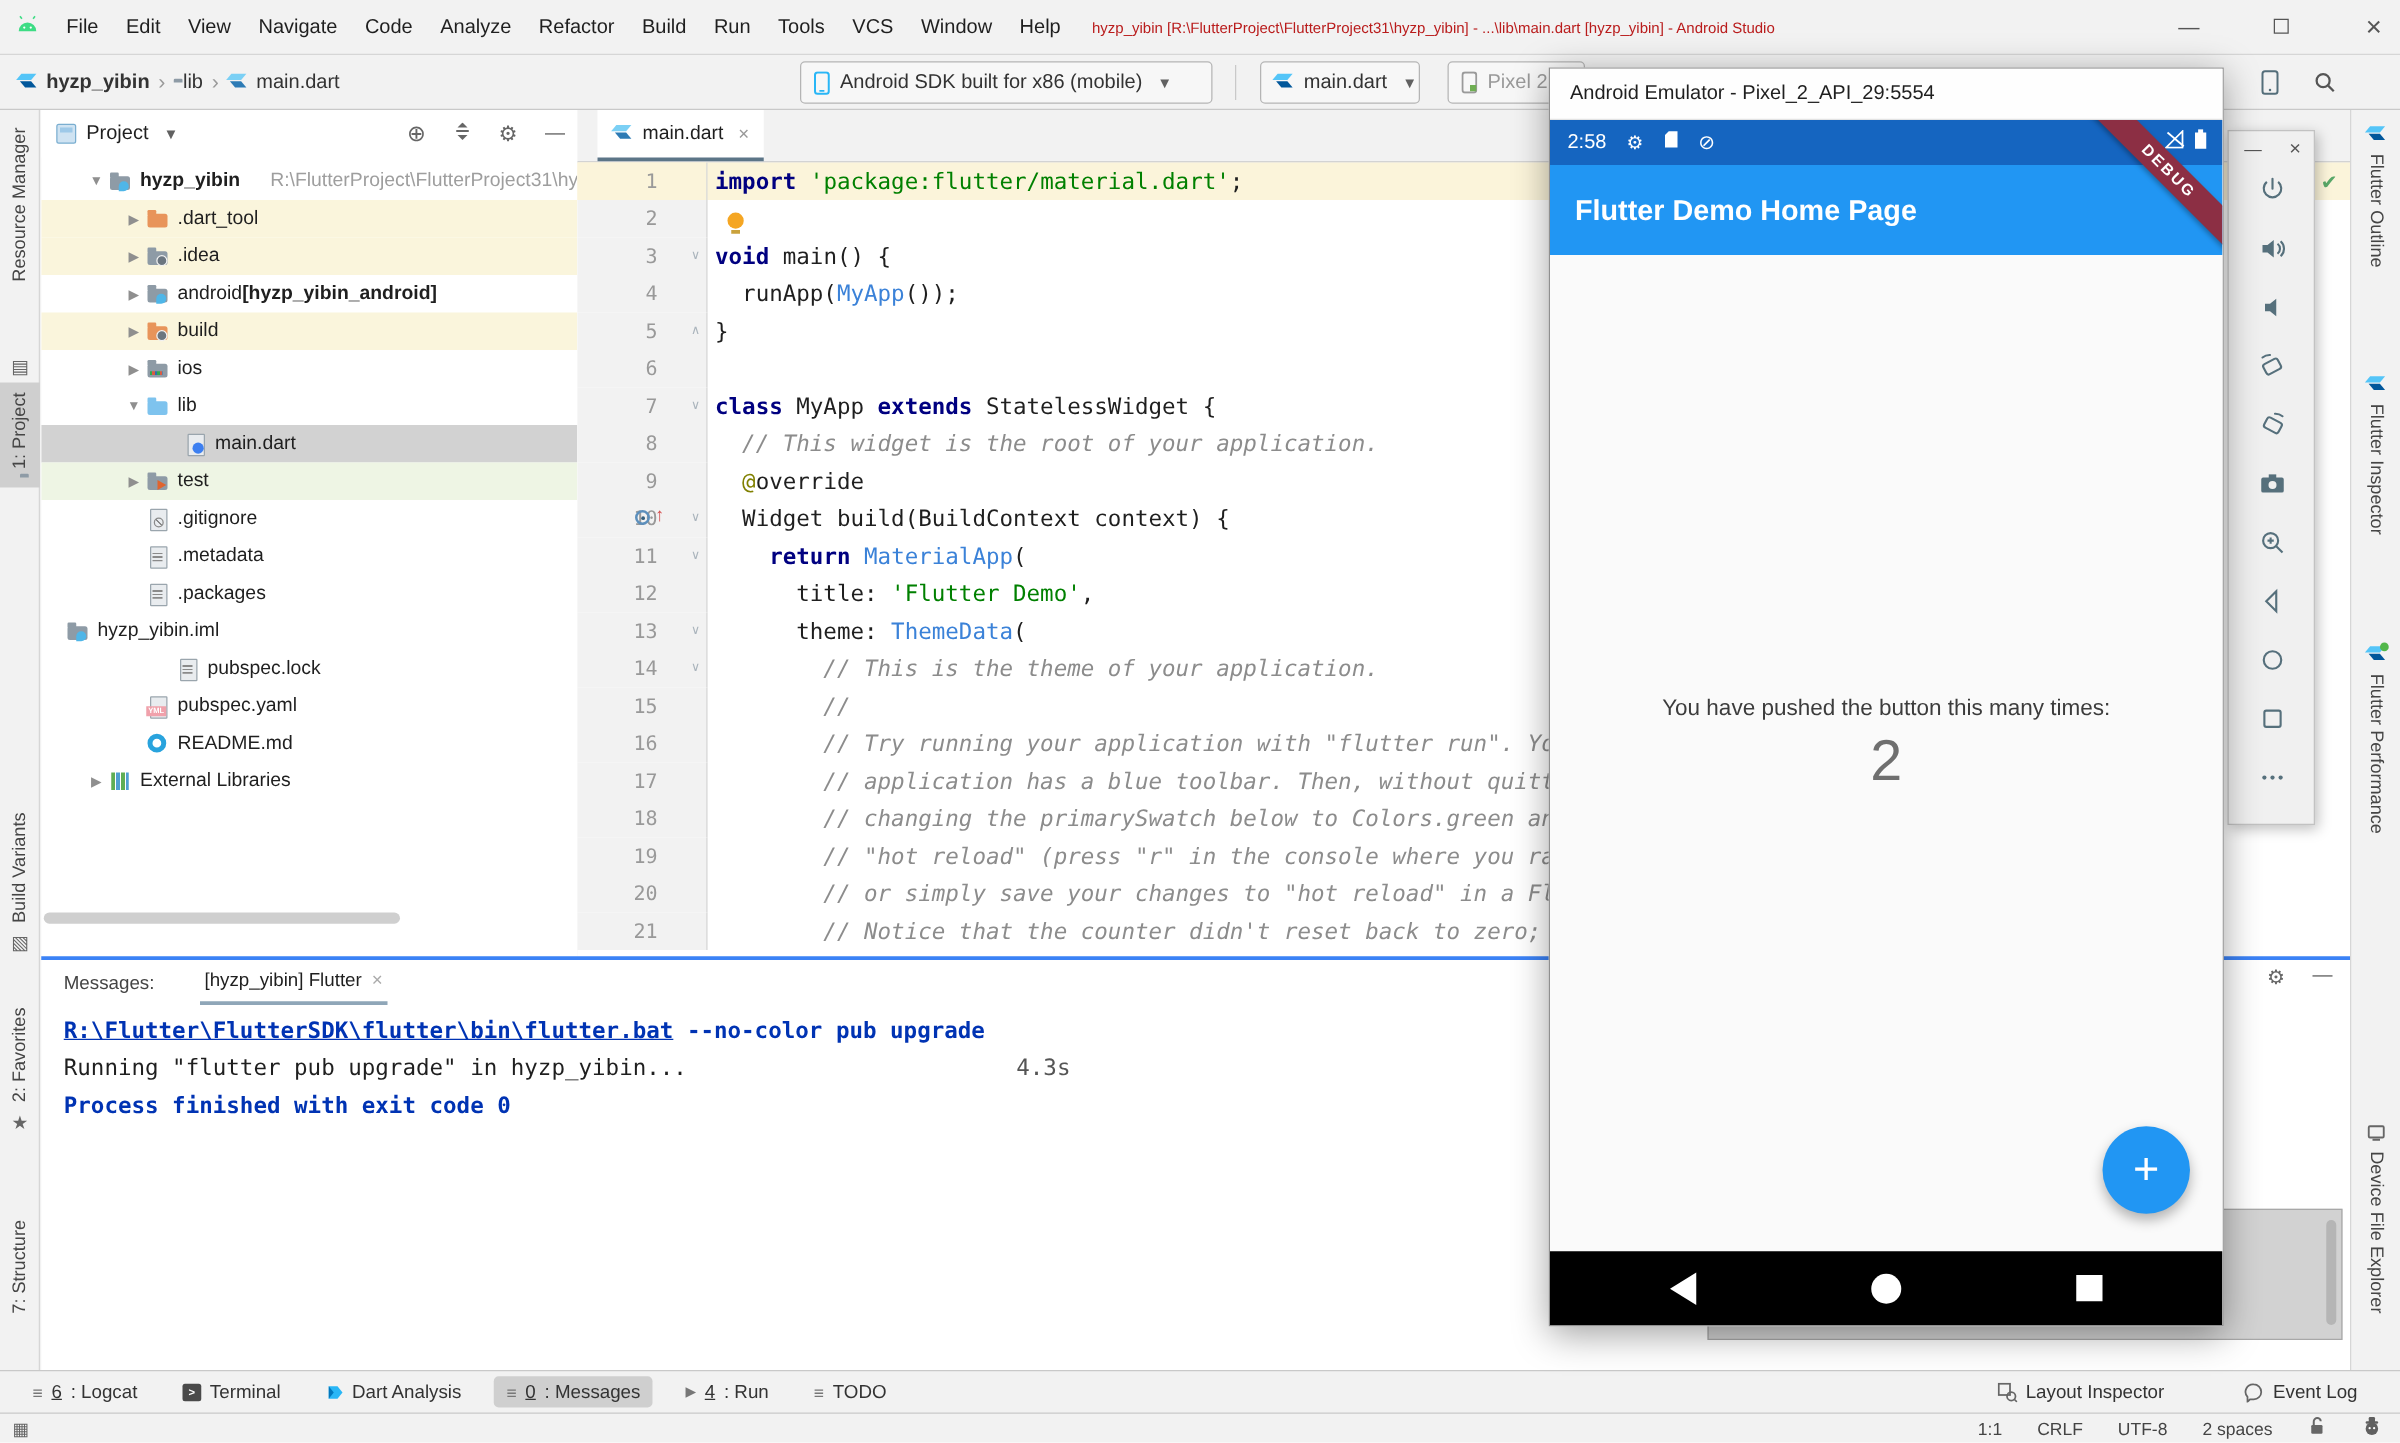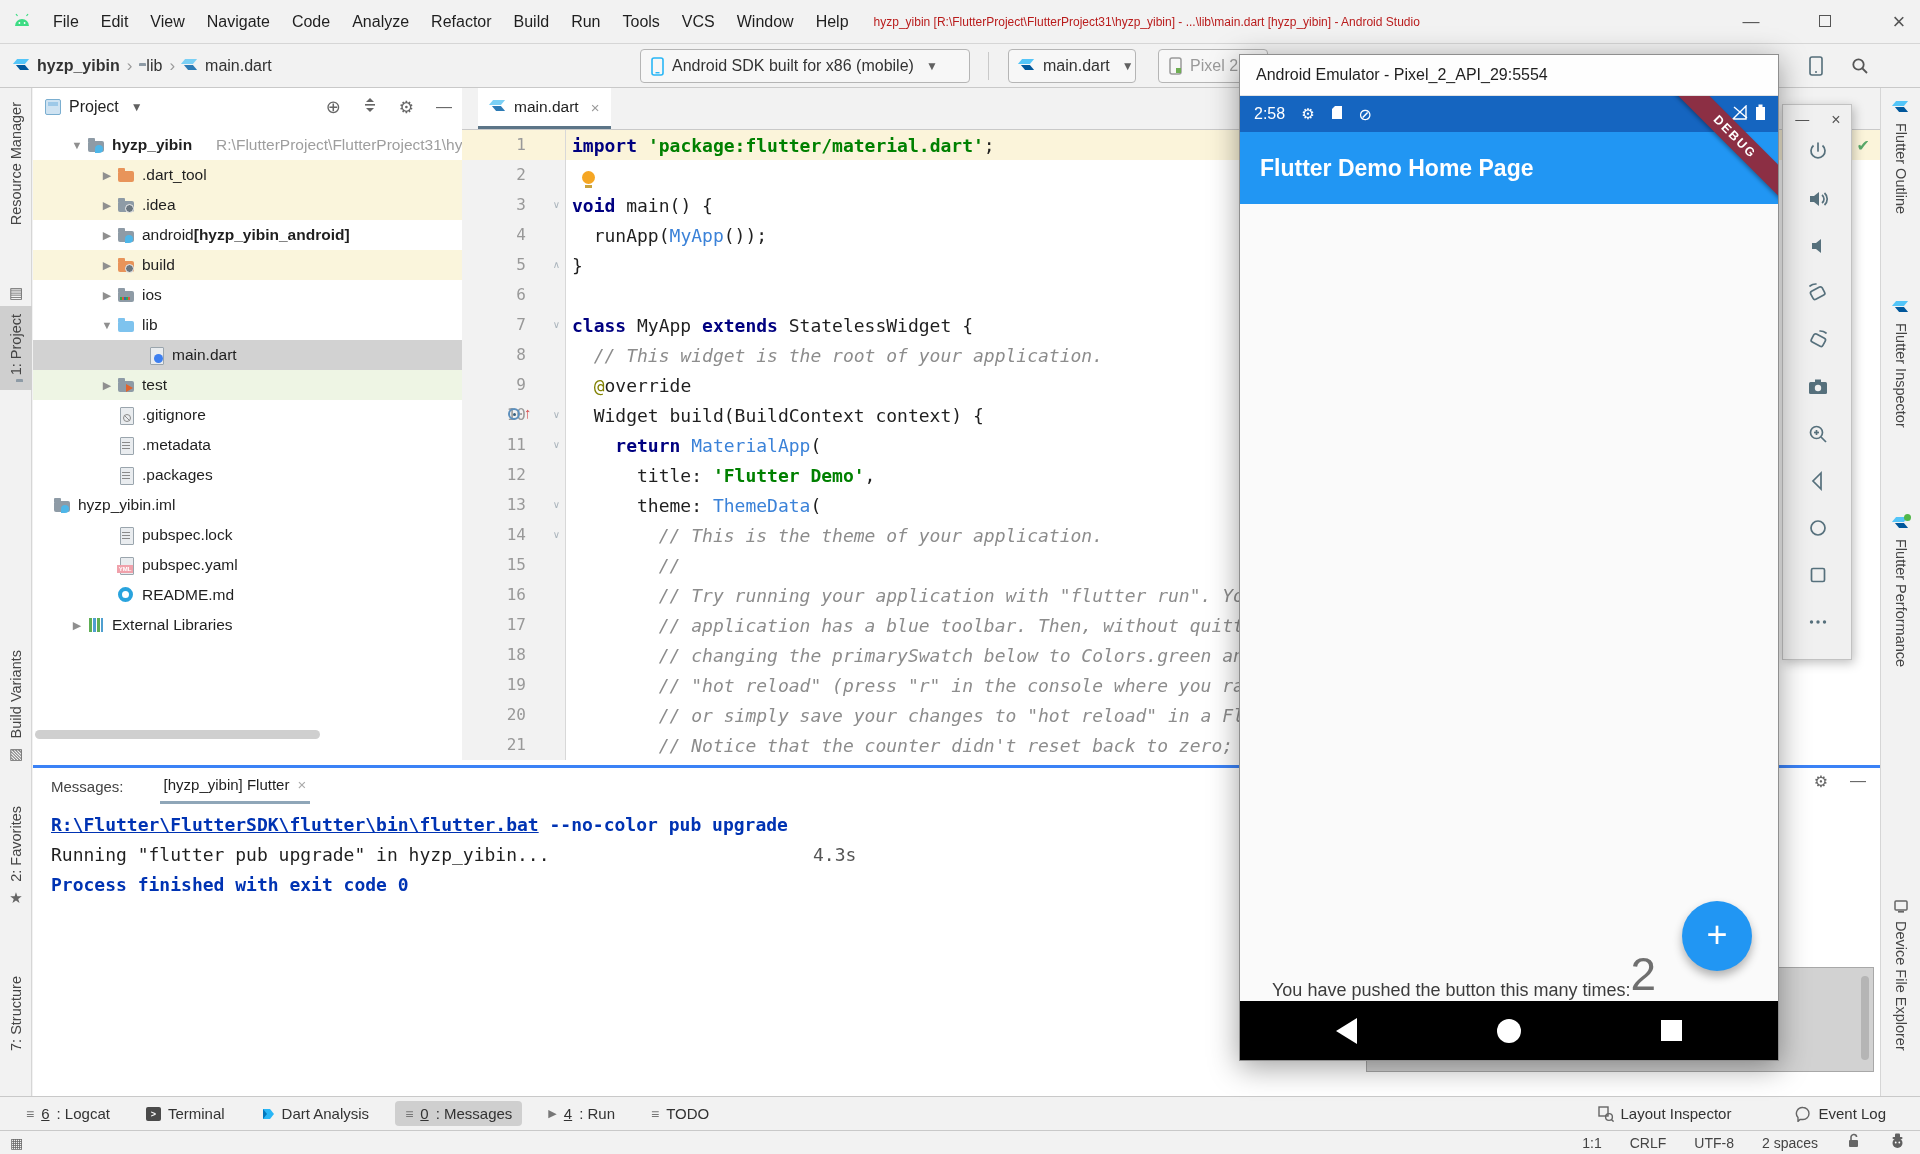--- a/index.html
+++ b/index.html
@@ -84,21 +84,21 @@
   #code-area { position:absolute; left:0; top:42px; width:1418px; }
   .code-row { height:30px; display:flex; align-items:center; position:relative; }
   .code-row .ln { width:86px; padding-right:22px; text-align:right; color:#999; background:#f2f2f2;
     font-family:"DejaVu Sans Mono", monospace; font-size:16px; height:30px; line-height:30px; flex:none; }
   .code-row .fold { width:18px; height:30px; line-height:30px; text-align:center; color:#aab4bc; font-size:10px;
     background:#f2f2f2; border-right:1px solid #d8d8d8; flex:none; }
   .code-row .code { font-family:"DejaVu Sans Mono", monospace; font-size:18px; white-space:pre; padding-left:6px; }
   .code-row.hl .ln, .code-row.hl .fold { background:#fbf4da; }
   .code-row.hl { background:#fbf4da; }
   .c-kw { color:#000080; font-weight:bold; }
-  .c-str { color:#008000; font-weight:bold; }
+  .c-str { color:#008000; font-weight:normal; }
   .c-cls { color:#3b82d8; }
   .c-cmt { color:#8c8c8c; font-style:italic; }
   .c-ann { color:#808000; }
   .c-p { color:#1f1f1f; }
   .bulb { display:inline-block; width:13px; height:13px; border-radius:50%; background:#f5a623; position:relative; margin:0 0 -2px 10px; }
   .bulb:after { content:""; position:absolute; left:3px; bottom:-4px; width:7px; height:3px; background:#caa23c; }
   .ovr-mark { position:absolute; left:46px; top:8px; width:12px; height:12px; border:2px solid #5c8fbc; border-radius:50%; }
   .ovr-mark:after { content:""; position:absolute; left:2.5px; top:2.5px; width:3px; height:3px; border-radius:50%; background:#35607f; }
   .ovr-arrow { position:absolute; left:62px; top:4px; color:#d64f4f; font-size:15px; font-weight:bold; }
   #editor-check { position:absolute; right:10px; top:48px; color:#59a869; font-size:16px; }
@@ -155,21 +155,21 @@
   #emu-screen { position:absolute; left:0; top:41px; width:538px; height:964px; background:#fafafa; overflow:hidden; }
   #emu-statusbar { position:absolute; left:0; top:0; width:100%; height:36px; background:#1565c0; color:#fff;
     display:flex; align-items:center; padding:0 14px; gap:16px; font-size:16px; }
   #emu-status-right { position:absolute; right:12px; top:0; height:36px; display:flex; align-items:center; gap:6px; }
   #emu-appbar { position:absolute; left:0; top:36px; width:100%; height:72px; background:#2196f3; display:flex; align-items:center; }
   #emu-appbar-title { color:#fff; font-size:23px; font-weight:bold; margin-left:20px; }
   #ribbon-wrap { position:absolute; right:0; top:0; width:130px; height:130px; overflow:hidden; }
   #debug-ribbon { position:absolute; top:30px; right:-52px; width:190px; transform:rotate(45deg); background:#8c2f44;
     color:#fff; font-size:12.5px; font-weight:bold; letter-spacing:2px; text-align:center; padding:4px 0;
     box-shadow:0 2px 4px rgba(0,0,0,.3); }
-  #emu-body { position:absolute; left:0; top:108px; width:100%; height:797px; display:flex; flex-direction:row; align-items:flex-end;padding-left:32px; }
+  #emu-body { position:absolute; left:0; top:108px; width:100%; height:797px; display:flex; flex-direction:column; align-items:center; }
   #emu-body-text { margin-top:352px; font-size:18px; color:#3c3c3c; }
   #emu-counter { margin-top:4px; font-size:46px; color:#6f6f6f; font-weight:300; }
   #fab { position:absolute; right:26px; bottom:89px; width:70px; height:70px; border-radius:50%; background:#2196f3;
     box-shadow:0 5px 10px rgba(0,0,0,.3); display:flex; align-items:center; justify-content:center; }
   #fab span { color:#fff; font-size:36px; font-weight:300; margin-top:-3px; }
   #emu-navbar { position:absolute; left:0; bottom:0; width:100%; height:59px; background:#000;
     display:flex; align-items:center; justify-content:space-between; padding:0 96px; }
   #nav-back { width:0; height:0; border-top:13px solid transparent; border-bottom:13px solid transparent; border-right:21px solid #fff; }
   #nav-home { width:24px; height:24px; border-radius:50%; background:#fff; }
   #nav-overview { width:21px; height:21px; background:#fff; }
@@ -424,21 +424,21 @@
           </span>
           <span>.packages</span>
         </div>
         <div class="tree-row" style="">
           <span class="chev"></span>
           <span class="ticon fold-base">
             <i class="badge" style="left: 8px; top: 9px; width: 8px; height: 8px; border-radius: 50% 50% 50% 0px; background: rgb(79, 182, 232);"></i>
           </span>
           <span>hyzp_yibin.iml</span>
         </div>
-        <div class="tree-row" style="padding-left: 64px;">
+        <div class="tree-row" style="padding-left: 88px;">
           <span class="chev"></span>
           <span class="ticon page-base">
             <i class="badge" style="left: 5px; top: 6px; width: 8px; height: 7px; background: repeating-linear-gradient(rgb(138, 138, 138) 0px, rgb(138, 138, 138) 1.4px, transparent 1.4px, transparent 3px);"></i>
           </span>
           <span>pubspec.lock</span>
         </div>
         <div class="tree-row" style="padding-left: 64px;">
           <span class="chev"></span>
           <span class="ticon page-base">
             <i class="badge" style="left: 0px; top: 9px; width: 16px; height: 8px; background: rgb(240, 161, 171); color: rgb(255, 255, 255); font: bold 6px / 8px &quot;Liberation Sans&quot;, sans-serif; text-align: center;">YML</i>

